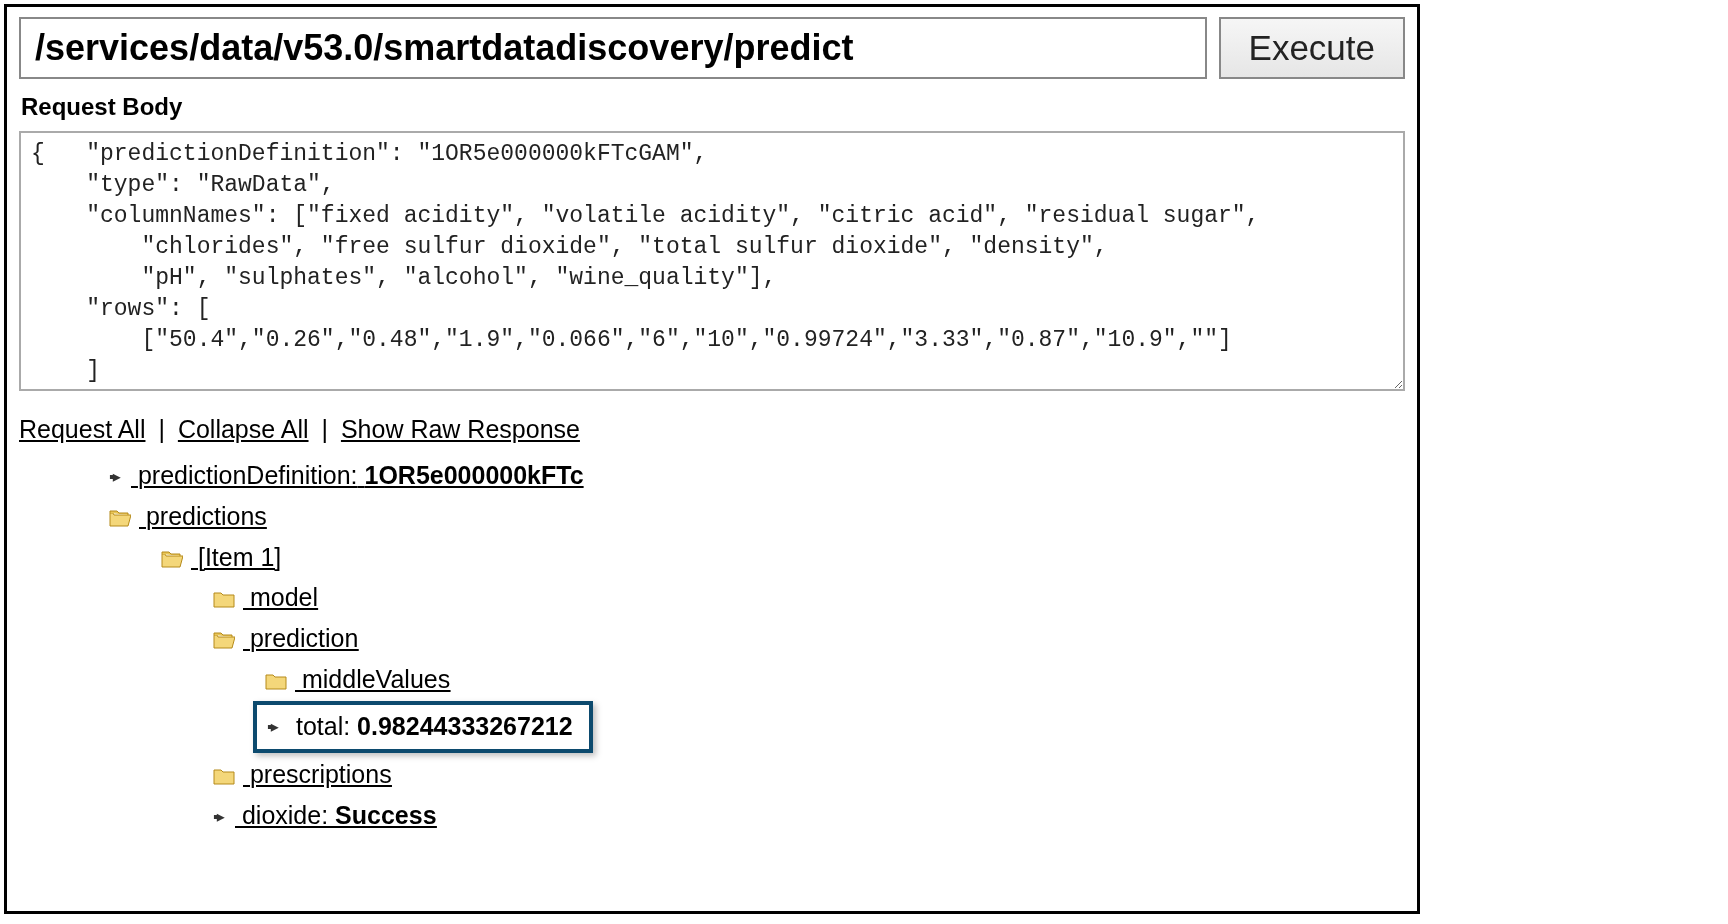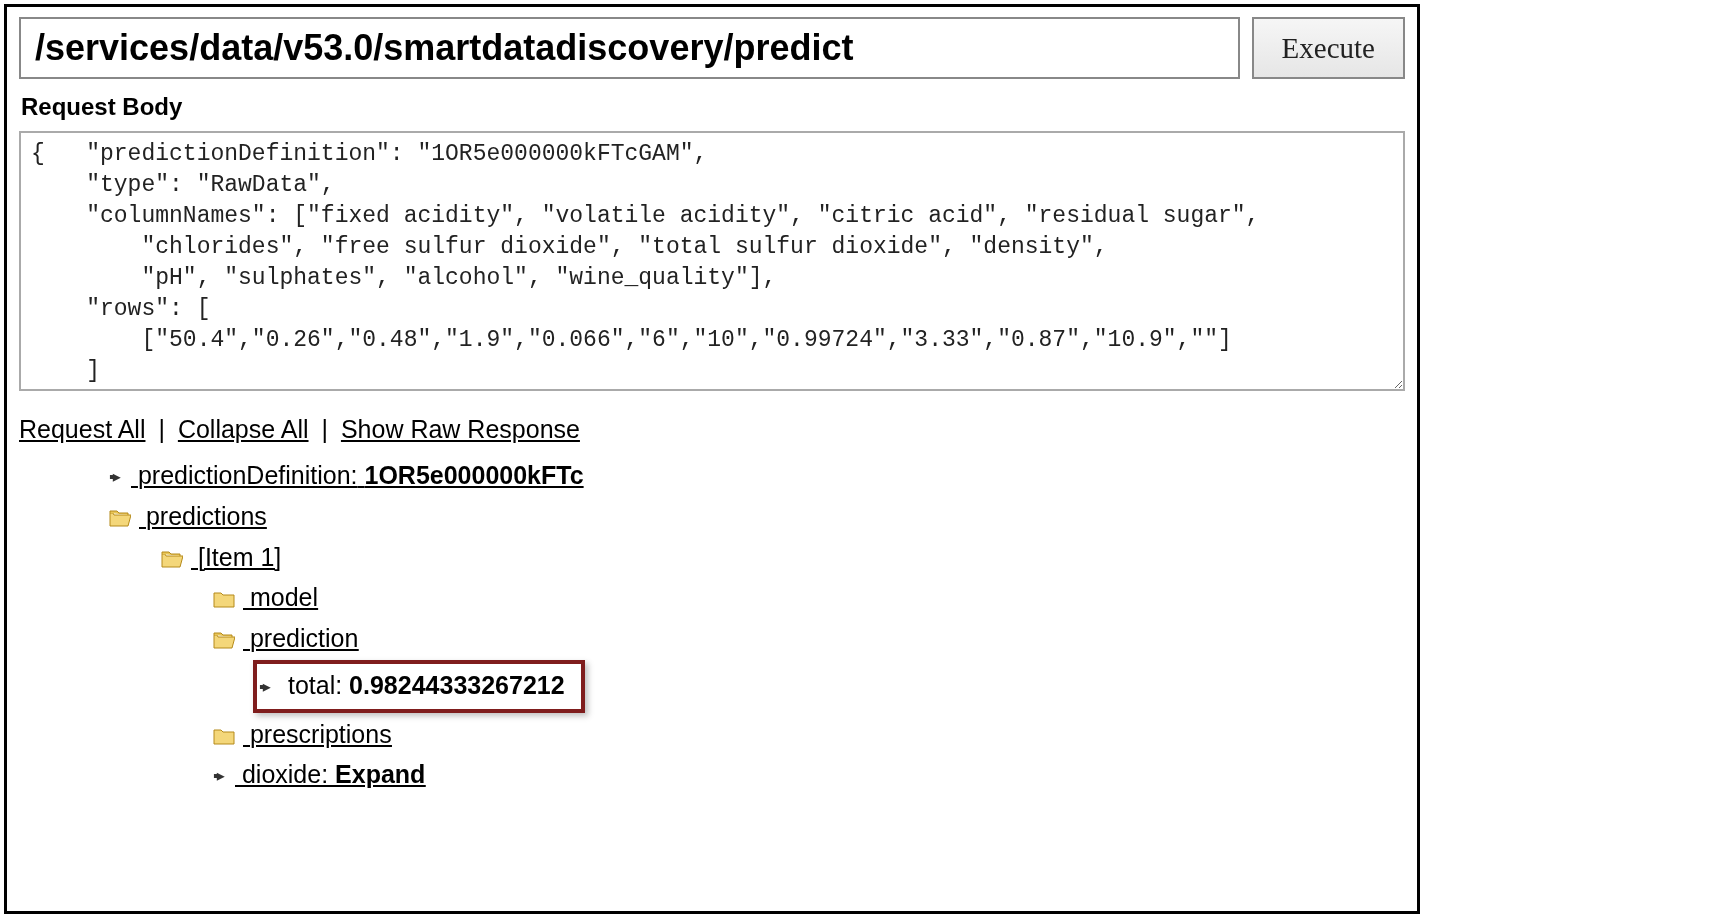--- a/index.html
+++ b/index.html
@@ -31,22 +31,22 @@
     padding: 8px 14px;
     font-size: 36px;
     font-weight: bold;
     font-family: Arial, Helvetica, sans-serif;
     color: #000;
   }
   .execute-btn {
     border: 2px solid #888;
     background: linear-gradient(#f6f6f6, #e6e6e6);
     padding: 8px 28px;
-    font-size: 29px;
-    font-family: Liberation Serif, serif;
+    font-size: 35px;
+    font-family: Liberation Sans, sans-serif;
     color: #222;
     cursor: pointer;
   }
   .section-label {
     font-size: 24px;
     font-weight: bold;
     margin: 10px 2px 10px 2px;
   }
   .body-textarea {
     width: 100%;
@@ -92,22 +92,22 @@
     width: 14px;
     vertical-align: middle;
     margin-right: 8px;
     font-size: 16px;
     color: #333;
     letter-spacing: -2px;
   }
   .bold { font-weight: bold; }
   .highlight-box {
     display: inline-block;
-    border: 4px solid #7f1d1d;
-    padding: 2px 16px 4px 2px;
+    border: 4px solid #0c4a6e;
+    padding: 2px 16px 4px 10px;
     box-shadow: 3px 3px 6px rgba(0,0,0,0.25);
     margin-left: -12px;
   }
 </style>
 </head>
 <body>
 
 <div class="frame">
 
   <div class="top-row">
@@ -171,40 +171,48 @@
               <li>
                 <span class="node-icon">
                   <svg viewBox="0 0 22 18">
                       <path d="M1 4 L1 17 L19 17 L22 6 L5 6 L4 4 Z" fill="#f4d77a" stroke="#b58a1a" stroke-width="1"></path>
                       <path d="M1 4 L1 2 L8 2 L10 4 L19 4 L19 6" fill="#e8c557" stroke="#b58a1a" stroke-width="1"></path>
                     </svg>
                 </span>
                 <span>prediction</span>
                 <ul>
                   <li>
+                    <span class="node-icon">
+                      <svg viewBox="0 0 22 18">
+                          <path d="M1 3 L1 17 L21 17 L21 5 L10 5 L8 3 Z" fill="#f4d77a" stroke="#b58a1a" stroke-width="1"></path>
+                        </svg>
+                    </span>
+                    <span>middleValues</span>
+                  </li>
+                  <li>
                     <span class="highlight-box">
                       <span class="leaf-icon">▪▸</span>
                       <span>total:</span>
                       <span class="bold">0.98244333267212</span>
                     </span>
                   </li>
                 </ul>
               </li>
               <li>
                 <span class="node-icon">
                   <svg viewBox="0 0 22 18">
                       <path d="M1 3 L1 17 L21 17 L21 5 L10 5 L8 3 Z" fill="#f4d77a" stroke="#b58a1a" stroke-width="1"></path>
                     </svg>
                 </span>
                 <span>prescriptions</span>
               </li>
               <li>
                 <span class="leaf-icon">▪▸</span>
                 <span>dioxide:</span>
-                <span class="bold">Expand</span>
+                <span class="bold">Success</span>
               </li>
             </ul>
           </li>
         </ul>
       </li>
     </ul>
   </div>
 
 </div>
 

